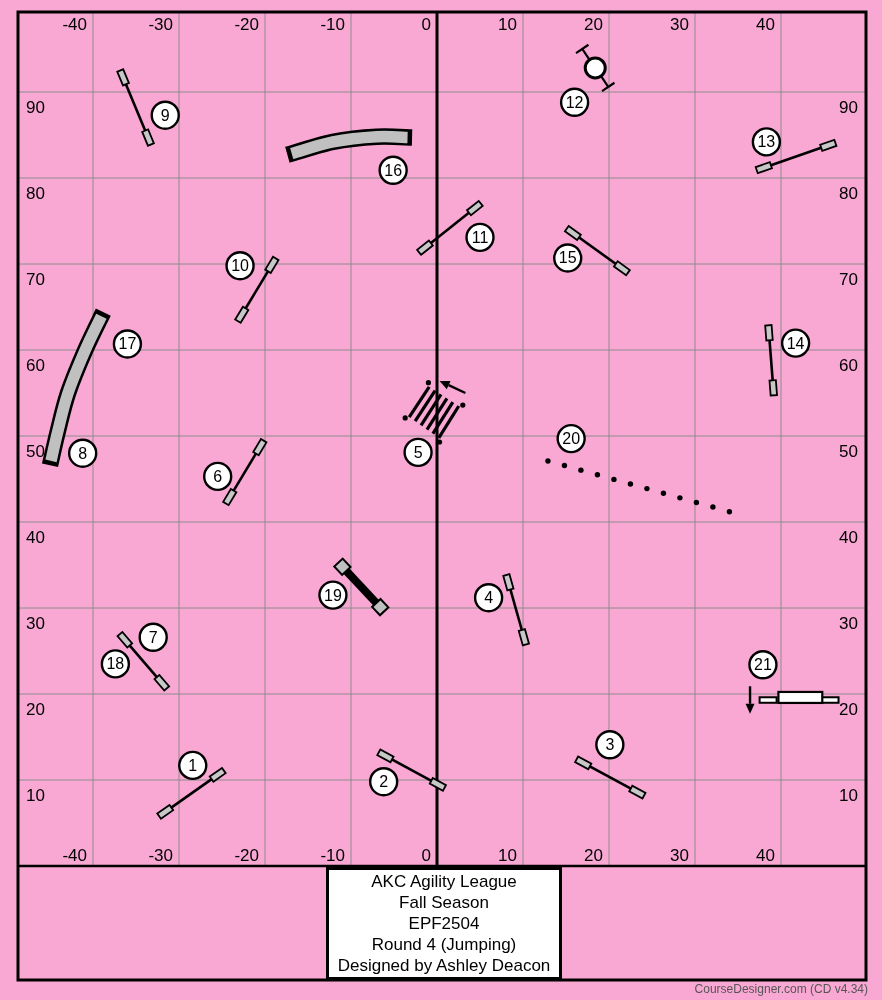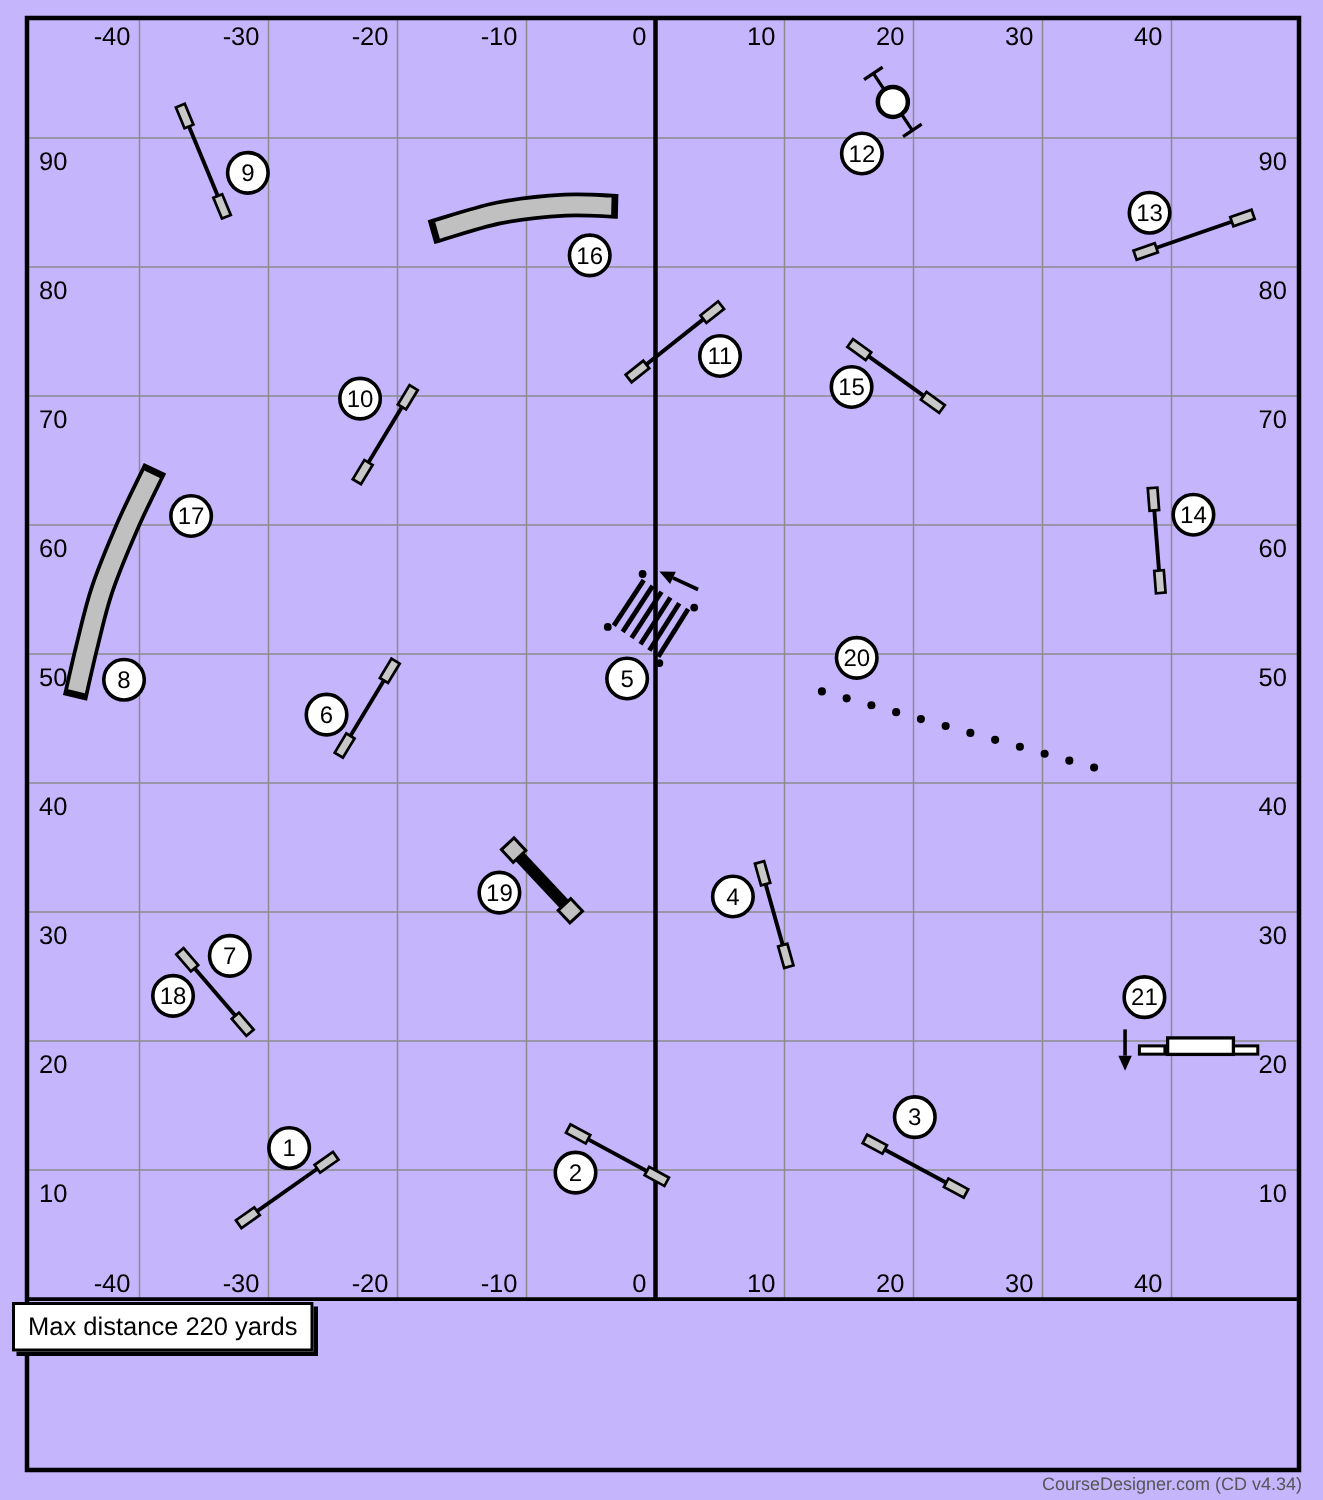--- a/index.html
+++ b/index.html
@@ -1,16 +1,16 @@
 <!DOCTYPE html>
 <html><head>
 <meta charset="utf-8">
 <style>
   html,body{margin:0;padding:0;background:#fff;}
-  #stage{position:relative;width:882px;height:1000px;background:#c4b5fd;
+  #stage{position:relative;width:882px;height:1000px;background:#f9a8d4;
          font-family:"Liberation Sans", sans-serif;overflow:hidden;}
   #course-svg{position:absolute;left:0;top:0;}
   .overlay-box{position:absolute;background:#fff;box-sizing:border-box;
                display:flex;align-items:center;justify-content:center;}
   #max-distance-box{left:8px;top:868px;width:201px;height:33px;
                     border:2px solid #000;box-shadow:3px 3px 0 #000;
                     font-size:17px;color:#000;}
   #course-info-box{left:326px;top:867px;width:236px;height:113px;
                    border:3px solid #000;flex-direction:column;
                    font-size:17px;line-height:21px;color:#000;text-align:center;}
@@ -241,19 +241,23 @@
           <rect x="821.52" y="697.27" width="17" height="5.5" fill="#ffffff" stroke="#000" stroke-width="2" transform="rotate(0 830.02 700.02)"></rect>
           <rect x="778.4200000000001" y="691.94" width="43.8599999999999" height="11" fill="#ffffff" stroke="#000" stroke-width="2.2"></rect>
           <line x1="750.04" y1="686.26" x2="750.04" y2="703.78" stroke="#000" stroke-width="2.4"></line>
           <polygon points="750.04,713.78 745.54,703.78 754.54,703.78" fill="#000"></polygon>
           <circle cx="762.94" cy="664.76" r="13.5" fill="#ffffff" stroke="#000" stroke-width="2.4"></circle>
           <text x="762.94" y="670.26" font-size="16" text-anchor="middle" fill="#000" font-family="&quot;Liberation Sans&quot;, sans-serif">21</text>
         </g>
       </g>
     </svg>
 
-  <div id="max-distance-box" class="overlay-box">
-    <span>Max distance 220 yards</span>
+
+  <div id="course-info-box" class="overlay-box">
+    <div>AKC Agility League</div>
+    <div>Fall Season</div>
+    <div>EPF2504</div>
+    <div>Round 4 (Jumping)</div>
+    <div>Designed by Ashley Deacon</div>
   </div>
-
 
   <div id="credit-line">CourseDesigner.com (CD v4.34)</div>
 </div>
 
 </body></html>

